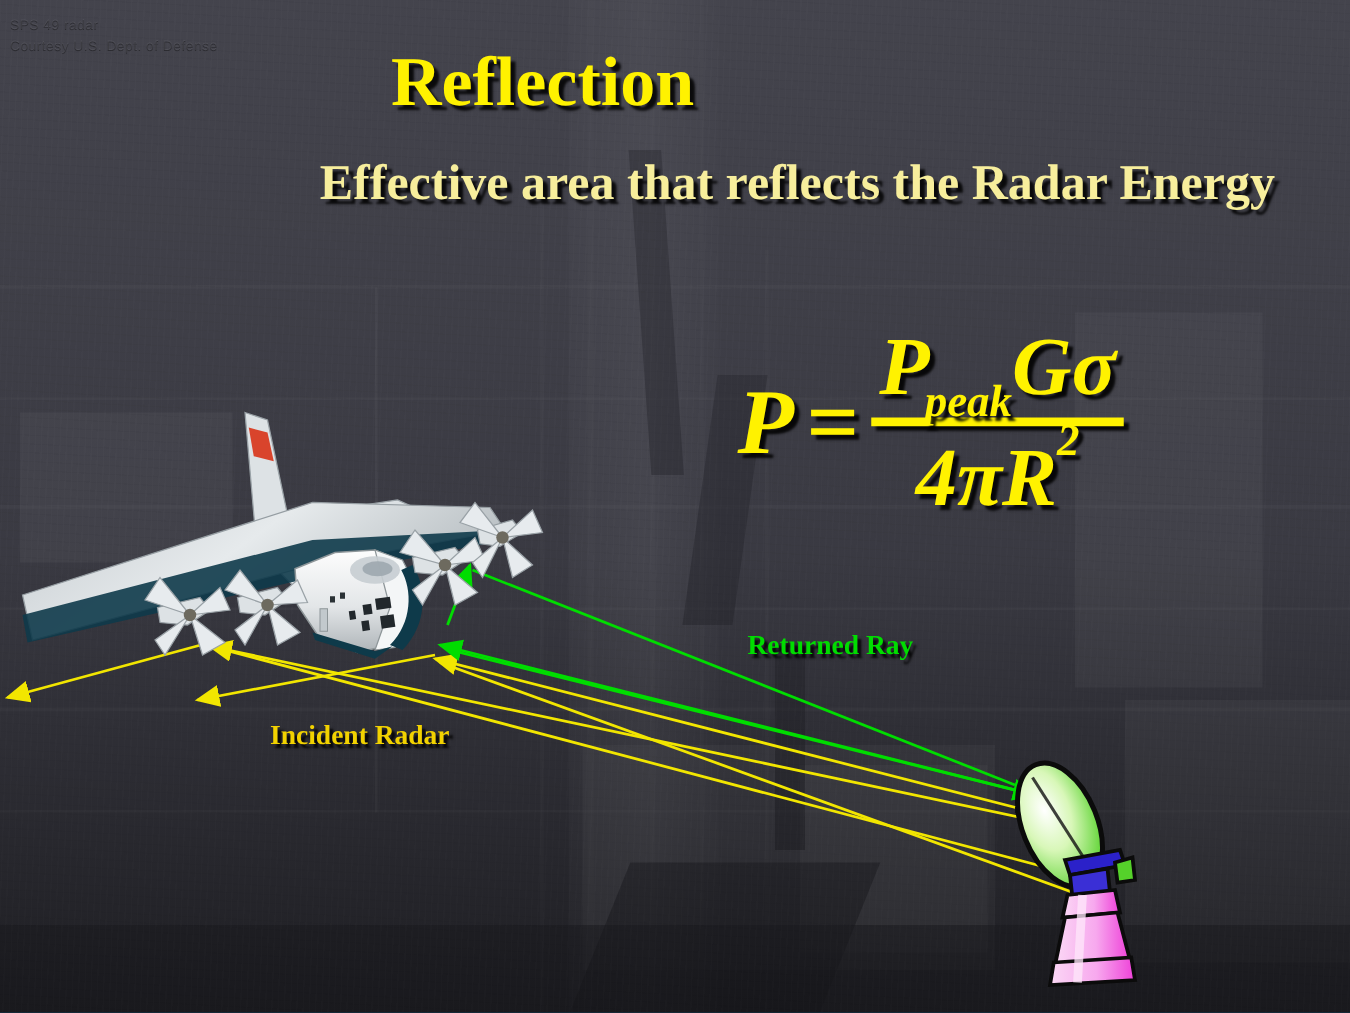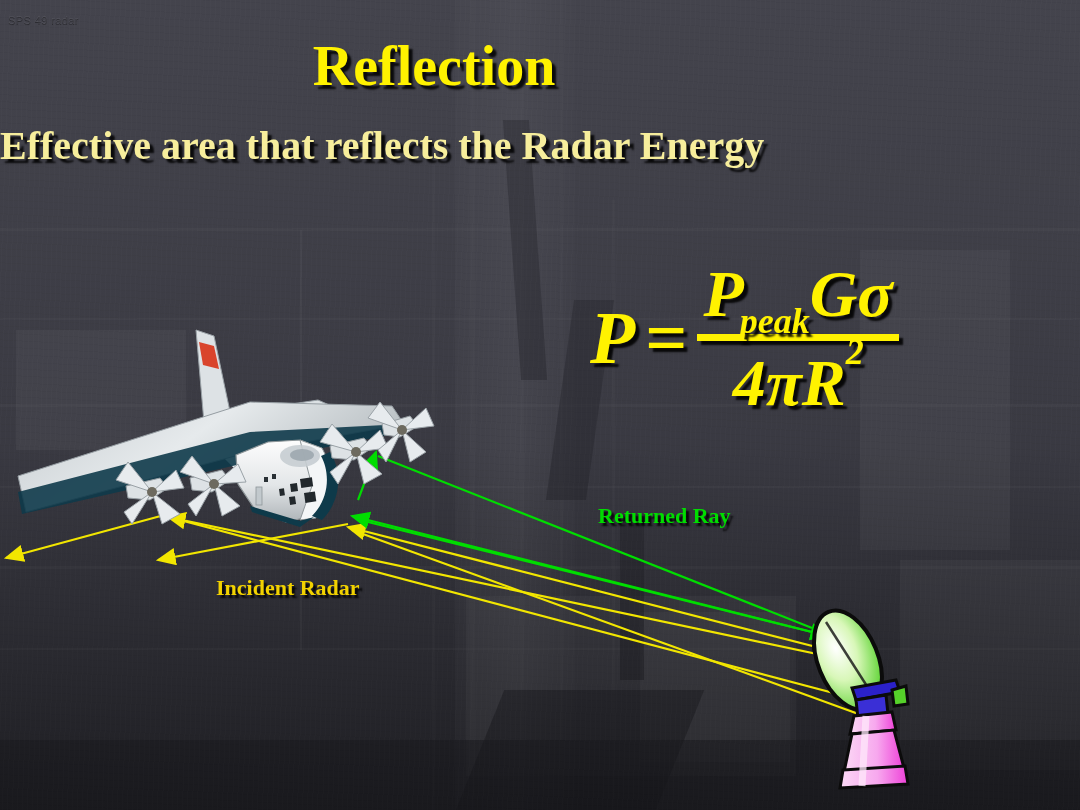--- a/index.html
+++ b/index.html
@@ -42,21 +42,21 @@
     text-shadow:0 1px 0 rgba(0,0,0,.35);
   }
   
   #title{
     position:absolute;left:0;top:34px;width:868px;text-align:center;
     font-size:56px;font-weight:bold;color:#FFF200;
     text-shadow:4px 4px 2px rgba(0,0,0,.85);
   }
   #subtitle{
     position:absolute;left:0;top:118px;width:1020px;
-    text-align:left;font-size:40px;font-weight:bold;line-height:56px;
+    text-align:right;font-size:40px;font-weight:bold;line-height:56px;
     color:#F7EE9C;text-shadow:4px 4px 2px rgba(0,0,0,.85);
   }
   
   #equation{
     position:absolute;left:590px;top:256px;
     color:#FFF200;
     text-shadow:4px 4px 2px rgba(0,0,0,.88);
     display:flex;align-items:center;gap:10px;
     font-style:italic;
   }
@@ -115,20 +115,21 @@
     <div class="dk" style="left:0;top:740px;width:1080px;height:70px;"></div>
     <div class="dk" style="left:512px;top:120px;width:26px;height:260px;transform:skewX(4deg);"></div>
     <div class="dk" style="left:560px;top:300px;width:40px;height:200px;transform:skewX(-8deg);"></div>
     <div class="dk" style="left:620px;top:520px;width:24px;height:160px;"></div>
     <div class="tint"></div>
     <div class="grain"></div>
   </div>
 
   <div id="watermark">
     <div>SPS 49 radar</div>
+    <div>Courtesy  U.S. Dept. of Defense</div>
   </div>
 
   <div id="title">Reflection</div>
 
   <div id="subtitle">
     <div>Effective area that reflects the Radar Energy</div>
   </div>
 
   <div id="equation">
     <span class="lhs">P</span>

